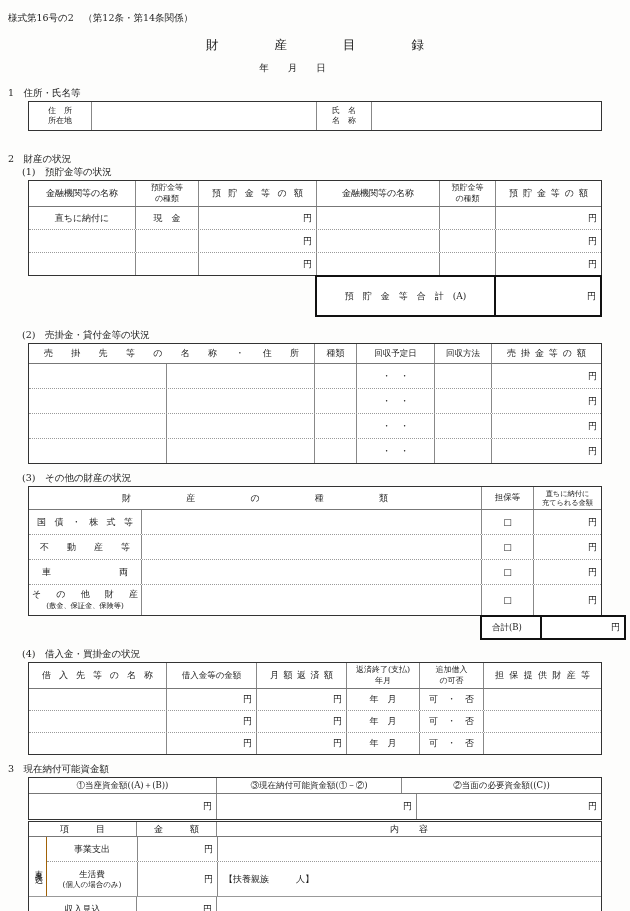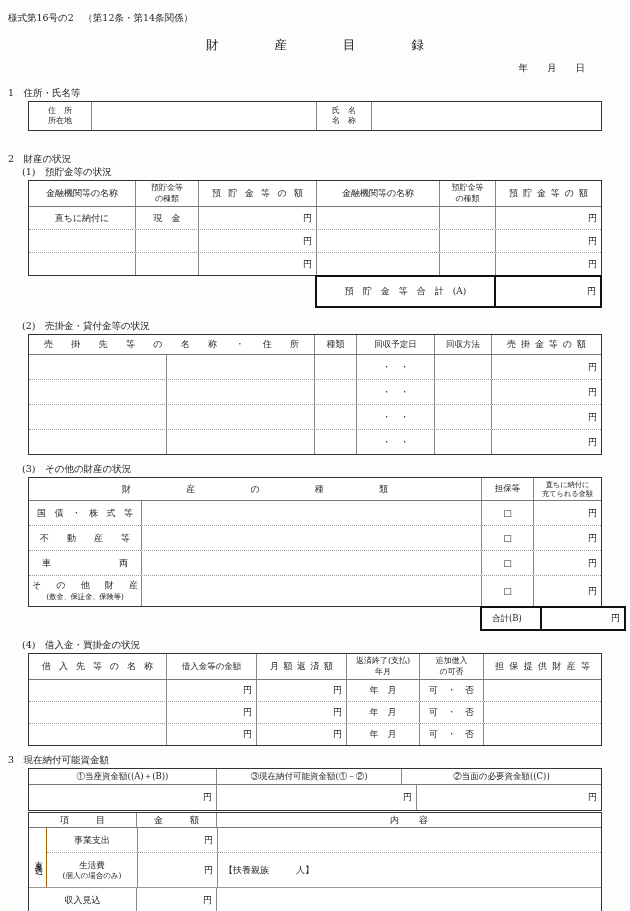--- a/index.html
+++ b/index.html
@@ -5,21 +5,21 @@
   html,body { margin:0; padding:0; }
   body {
     width:630px; height:911px; background:#fdfdfc;
     font-family:"DejaVu Serif","Liberation Serif",serif;
     color:#1c1c1c;
   }
   .page { position:relative; width:630px; height:911px; overflow:hidden; }
 
   .form-number { padding:12px 0 0 8px; font-size:9.5px; }
   .title { width:218px; margin:12px auto 0; font-size:12.5px; }
-  .date-line { margin-top:8px; padding-right:45px; text-align:right; font-size:9.5px; }
+  .date-line { margin-top:8px; padding-right:45px; text-align:center; font-size:9.5px; }
 
   .jst { text-align:justify; text-align-last:justify; }
   .fill { display:block; width:100%; }
 
   .h { font-size:9.5px; margin-left:8px; }
   .h.sub { margin-left:22px; }
   .mt12 { margin-top:12px; } .mt8 { margin-top:8px; } .mt6 { margin-top:22px; }
 
   .t { margin:1px 0 0 28px; width:574px; border:1px solid #333; box-sizing:border-box; background:#fff; }
   .tr { display:flex; align-items:stretch; }
@@ -45,21 +45,21 @@
 
   .pad5{padding-left:5px;padding-right:5px}.pad8{padding-left:8px;padding-right:8px}
   .pad10{padding-left:10px;padding-right:10px}.pad12{padding-left:12px;padding-right:12px}
   .pad14{padding-left:14px;padding-right:14px}.pad28{padding-left:28px;padding-right:28px}
   .pad90{padding-left:90px;padding-right:90px}.pad170{padding-left:170px;padding-right:170px}
 
   
   .tbox { display:flex; box-sizing:border-box; border:2px solid #111; background:#fff; align-items:stretch; }
   .tbox .cell { display:flex; align-items:center; justify-content:center; box-sizing:border-box; font-size:9px; }
   .tbox .bd { border-left:2px solid #111; }
-  #totalA { margin:-1px 4px 0 315px; width:287px; height:33px; }
+  #totalA { margin:-1px 4px 0 315px; width:287px; height:42px; }
   #totalA .lab { flex:1; }
   #totalA .amt2 { width:106px; justify-content:flex-end; padding-right:4px; }
   #totalB { margin:-1px 0 0 480px; width:146px; height:25px;gap:8px; }
   #totalB .lab { width:50px; font-size:8.5px; }
   #totalB .amt2 { flex:1; justify-content:flex-end; padding-right:4px; }
 
   .vert { writing-mode:vertical-rl; text-orientation:upright; font-size:8px; letter-spacing:2px;
           display:flex; align-items:center; justify-content:center; width:17px; box-sizing:border-box; }
   .grp { display:flex; align-items:stretch; }
   .grp .rows { flex:1; }

